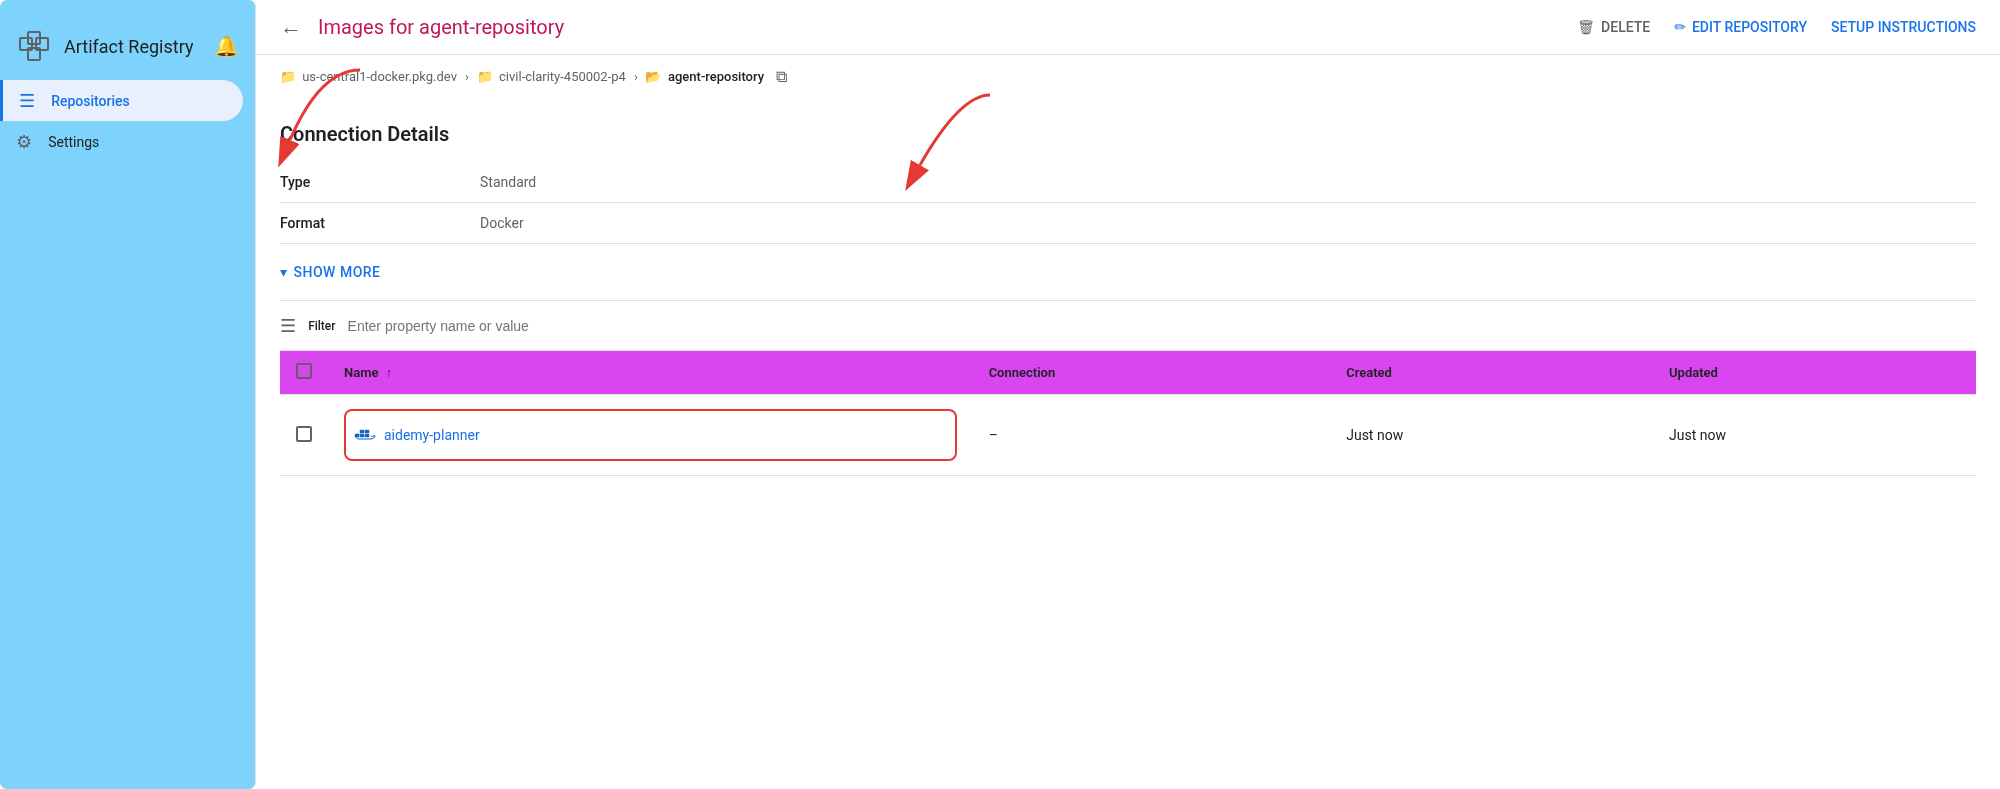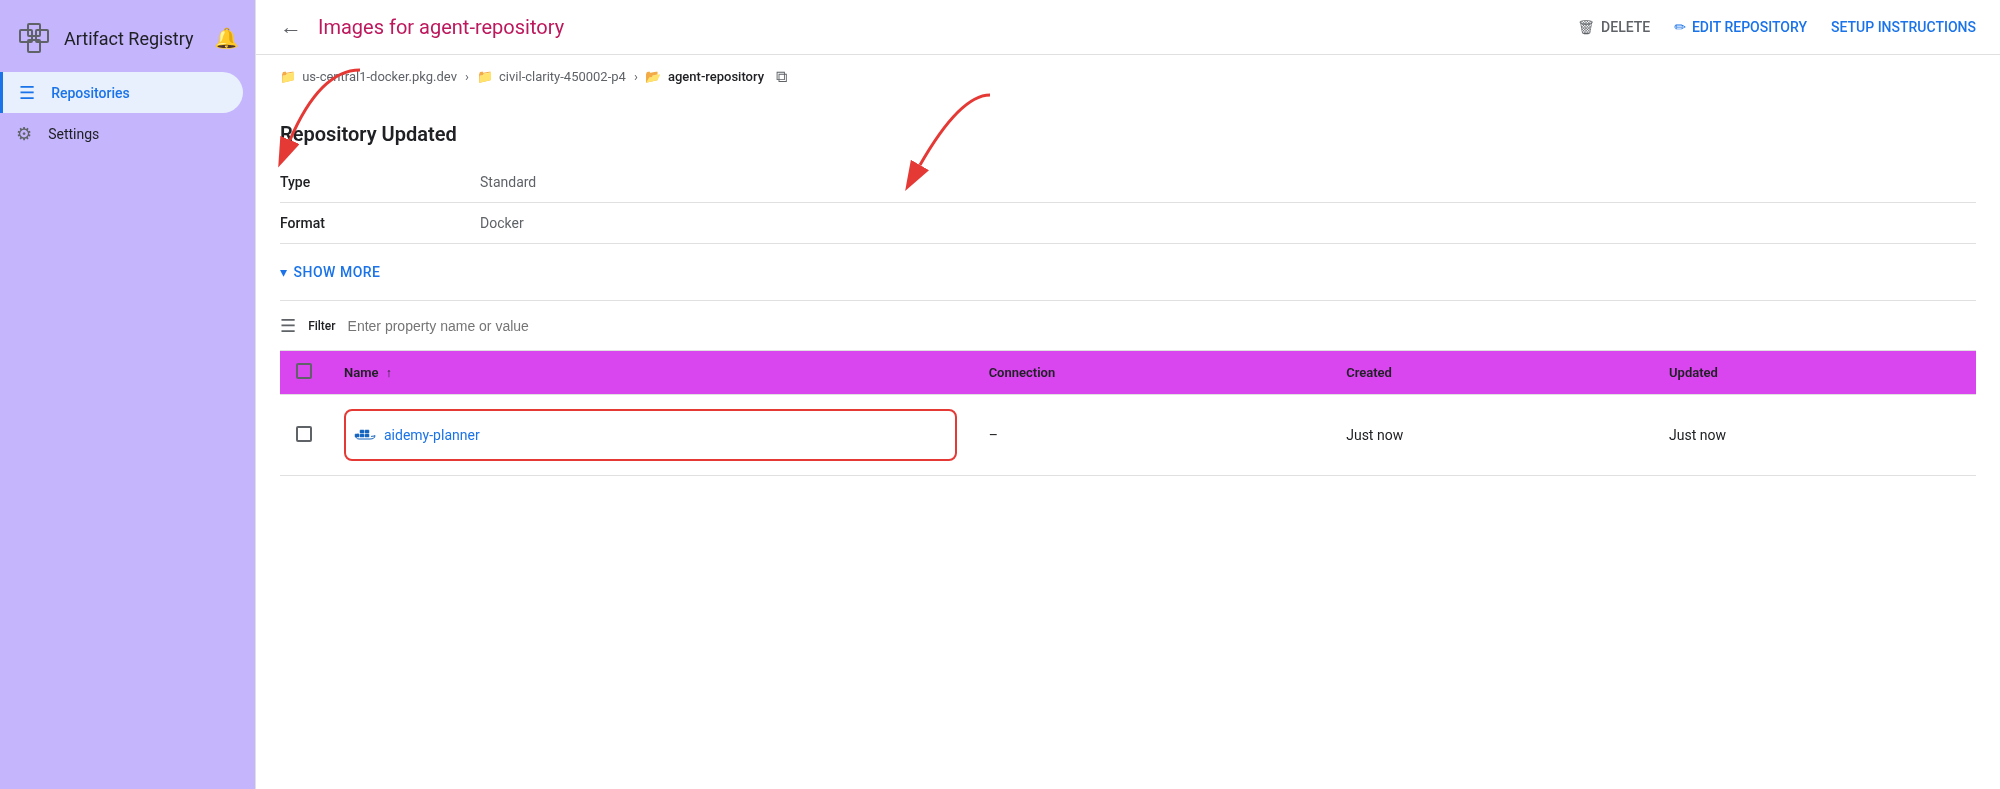--- a/index.html
+++ b/index.html
@@ -1,21 +1,21 @@
 <!DOCTYPE html>
 <html><head>
   <meta charset="utf-8">
   <style>
     * { box-sizing: border-box; margin: 0; padding: 0; }
     body { font-family: 'Google Sans', Roboto, Arial, sans-serif; font-size: 14px; color: #202124; background: #fff; display: flex; flex-direction: column; height: 789px; overflow: hidden; }
 
     .app-layout { display: flex; flex: 1; overflow: hidden; }
 
     
-    .sidebar { width: 256px; min-width: 256px; background: #c4b5fd; border-right: 1px solid #e0e0e0; display: flex; flex-direction: column; padding-top: 8px; }
+    .sidebar { width: 256px; min-width: 256px; background: #7dd3fc; border-right: 1px solid #e0e0e0; display: flex; flex-direction: column; padding-top: 16px; border-radius: 7px; }
 
     .sidebar-header { display: flex; align-items: center; padding: 12px 16px 12px 16px; gap: 12px; }
     .sidebar-logo { width: 36px; height: 36px; display: flex; align-items: center; justify-content: center; }
     .sidebar-title { font-size: 18px; font-weight: 400; color: #202124; flex: 1; }
     .sidebar-bell { color: #5f6368; font-size: 20px; cursor: pointer; }
 
     .sidebar-nav { margin-top: 4px; }
     .sidebar-item { display: flex; align-items: center; gap: 16px; padding: 10px 16px; cursor: pointer; border-radius: 0 24px 24px 0; margin-right: 12px; }
     .sidebar-item.active { background: #e8f0fe; border-left: 3px solid #1a73e8; }
     .sidebar-item.active .sidebar-item-label { color: #1a73e8; font-weight: 500; }
@@ -167,21 +167,21 @@
         <span class="breadcrumb-sep">›</span>
         <div class="breadcrumb-item active">
           <span>📂</span>
           <span>agent-repository</span>
         </div>
         <span class="breadcrumb-copy">⧉</span>
       </div>
 
       <div class="content-area">
 
-        <h2 class="section-title">Repository Updated</h2>
+        <h2 class="section-title">Connection Details</h2>
         <table class="details-table">
           <tbody>
             <tr>
               <td>Type</td>
               <td>Standard</td>
             </tr>
             <tr>
               <td>Format</td>
               <td>Docker</td>
             </tr>

